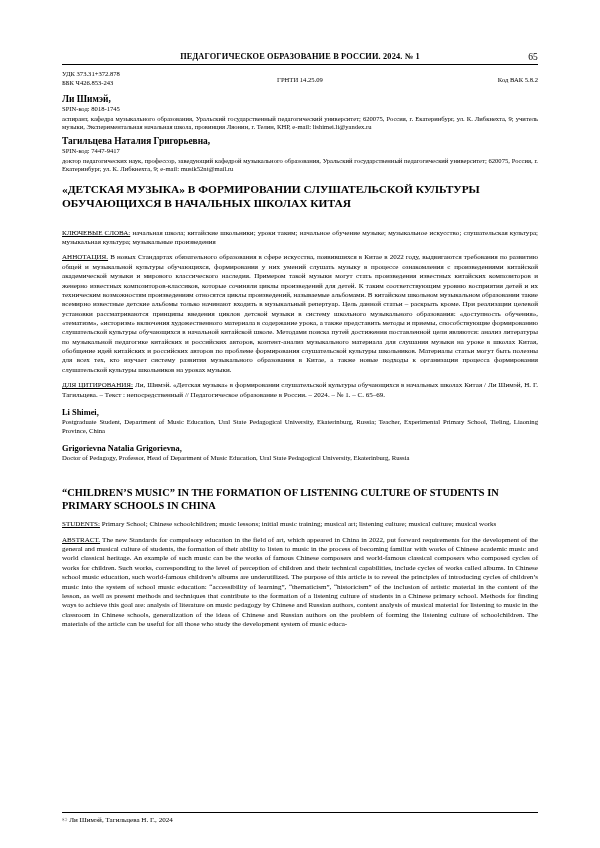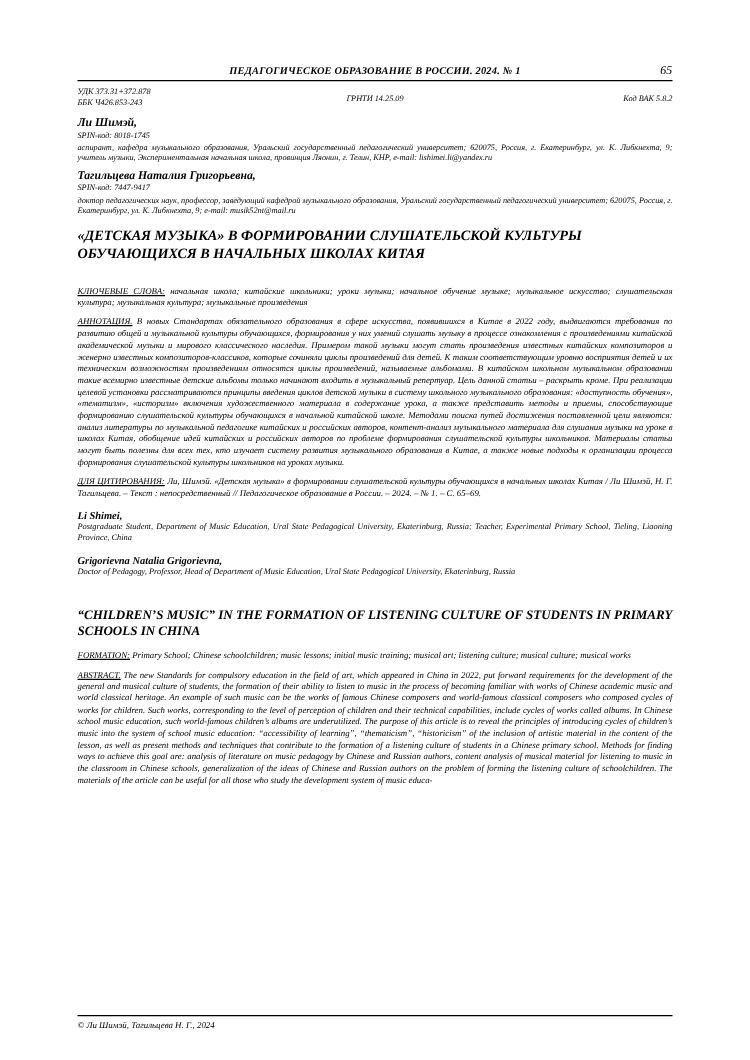--- a/index.html
+++ b/index.html
@@ -14,21 +14,20 @@
     color: #000000;
     position: relative;
     overflow: hidden;
   }
   .page {
     position: relative;
     width: 600px;
     height: 848px;
     padding: 4px;
     box-sizing: border-box;
-    font-style: italic;
   }
   .content {
     position: absolute;
     left: 62px;
     top: 52px;
     width: 476px;
   }
 
   
   .runhead {
@@ -184,39 +183,39 @@
     </div>
 
     <div>
       <div class="author-name">Тагильцева Наталия Григорьевна,</div>
       <div class="author-meta">SPIN-код: 7447-9417</div>
       <div class="author-affil">доктор педагогических наук, профессор, заведующий кафедрой музыкального образования, Уральский государственный педагогический университет; 620075, Россия, г. Екатеринбург, ул. К. Либкнехта, 9; e-mail: musik52nt@mail.ru</div>
     </div>
 
     <div class="ru-title">«ДЕТСКАЯ МУЗЫКА» В ФОРМИРОВАНИИ СЛУШАТЕЛЬСКОЙ КУЛЬТУРЫ ОБУЧАЮЩИХСЯ В НАЧАЛЬНЫХ ШКОЛАХ КИТАЯ</div>
 
-    <div class="para"><span class="lead">КЛЮЧЕВЫЕ СЛОВА:</span><span> начальная школа; китайские школьники; уроки музыки; начальное обучение музыке; музыкальное искусство; слушательская культура; музыкальная культура; музыкальные произведения</span></div>
+    <div class="para"><span class="lead">КЛЮЧЕВЫЕ СЛОВА:</span><span> начальная школа; китайские школьники; уроки таким; начальное обучение музыке; музыкальное искусство; слушательская культура; музыкальная культура; музыкальные произведения</span></div>
 
     <div class="para"><span class="lead">АННОТАЦИЯ.</span><span> В новых Стандартах обязательного образования в сфере искусства, появившихся в Китае в 2022 году, выдвигаются требования по развитию общей и музыкальной культуры обучающихся, формирования у них умений слушать музыку в процессе ознакомления с произведениями китайской академической музыки и мирового классического наследия. Примером такой музыки могут стать произведения известных китайских композиторов и женерно известных композиторов-классиков, которые сочиняли циклы произведений для детей. К таким соответствующим уровню восприятия детей и их техническим возможностям произведениям относятся циклы произведений, называемые альбомами. В китайском школьном музыкальном образовании такие всемирно известные детские альбомы только начинают входить в музыкальный репертуар. Цель данной статьи – раскрыть кроме. При реализации целевой установки рассматриваются принципы введения циклов детской музыки в систему школьного музыкального образования: «доступность обучения», «тематизм», «историзм» включения художественного материала в содержание урока, а также представить методы и приемы, способствующие формированию слушательской культуры обучающихся в начальной китайской школе. Методами поиска путей достижения поставленной цели являются: анализ литературы по музыкальной педагогике китайских и российских авторов, контент-анализ музыкального материала для слушания музыки на уроке в школах Китая, обобщение идей китайских и российских авторов по проблеме формирования слушательской культуры школьников. Материалы статьи могут быть полезны для всех тех, кто изучает систему развития музыкального образования в Китае, а также новые подходы к организации процесса формирования слушательской культуры школьников на уроках музыки.</span></div>
 
     <div class="para"><span class="lead">ДЛЯ ЦИТИРОВАНИЯ:</span><span> Ли, Шимэй. «Детская музыка» в формировании слушательской культуры обучающихся в начальных школах Китая / Ли Шимэй, Н. Г. Тагильцева. – Текст : непосредственный // Педагогическое образование в России. – 2024. – № 1. – С. 65–69.</span></div>
 
     <div>
       <div class="en-author">Li Shimei,</div>
       <div class="en-affil">Postgraduate Student, Department of Music Education, Ural State Pedagogical University, Ekaterinburg, Russia; Teacher, Experimental Primary School, Tieling, Liaoning Province, China</div>
     </div>
 
     <div>
       <div class="en-author">Grigorievna Natalia Grigorievna,</div>
       <div class="en-affil">Doctor of Pedagogy, Professor, Head of Department of Music Education, Ural State Pedagogical University, Ekaterinburg, Russia</div>
     </div>
 
     <div class="en-title">“CHILDREN’S MUSIC” IN THE FORMATION OF LISTENING CULTURE OF STUDENTS IN PRIMARY SCHOOLS IN CHINA</div>
 
-    <div class="para"><span class="lead">FORMATION:</span><span> Primary School; Chinese schoolchildren; music lessons; initial music training; musical art; listening culture; musical culture; musical works</span></div>
+    <div class="para"><span class="lead">STUDENTS:</span><span> Primary School; Chinese schoolchildren; music lessons; initial music training; musical art; listening culture; musical culture; musical works</span></div>
 
     <div class="para"><span class="lead">ABSTRACT.</span><span> The new Standards for compulsory education in the field of art, which appeared in China in 2022, put forward requirements for the development of the general and musical culture of students, the formation of their ability to listen to music in the process of becoming familiar with works of Chinese academic music and world classical heritage. An example of such music can be the works of famous Chinese composers and world-famous classical composers who composed cycles of works for children. Such works, corresponding to the level of perception of children and their technical capabilities, include cycles of works called albums. In Chinese school music education, such world-famous children’s albums are underutilized. The purpose of this article is to reveal the principles of introducing cycles of children’s music into the system of school music education: “accessibility of learning”, “thematicism”, “historicism” of the inclusion of artistic material in the content of the lesson, as well as present methods and techniques that contribute to the formation of a listening culture of students in a Chinese primary school. Methods for finding ways to achieve this goal are: analysis of literature on music pedagogy by Chinese and Russian authors, content analysis of musical material for listening to music in the classroom in Chinese schools, generalization of the ideas of Chinese and Russian authors on the problem of forming the listening culture of schoolchildren. The materials of the article can be useful for all those who study the development system of music educa-</span></div>
 
   </div>
 
   <div class="footer">
     <div class="footer-rule"></div>
     <div>© Ли Шимэй, Тагильцева Н. Г., 2024</div>
   </div>
 </div>

